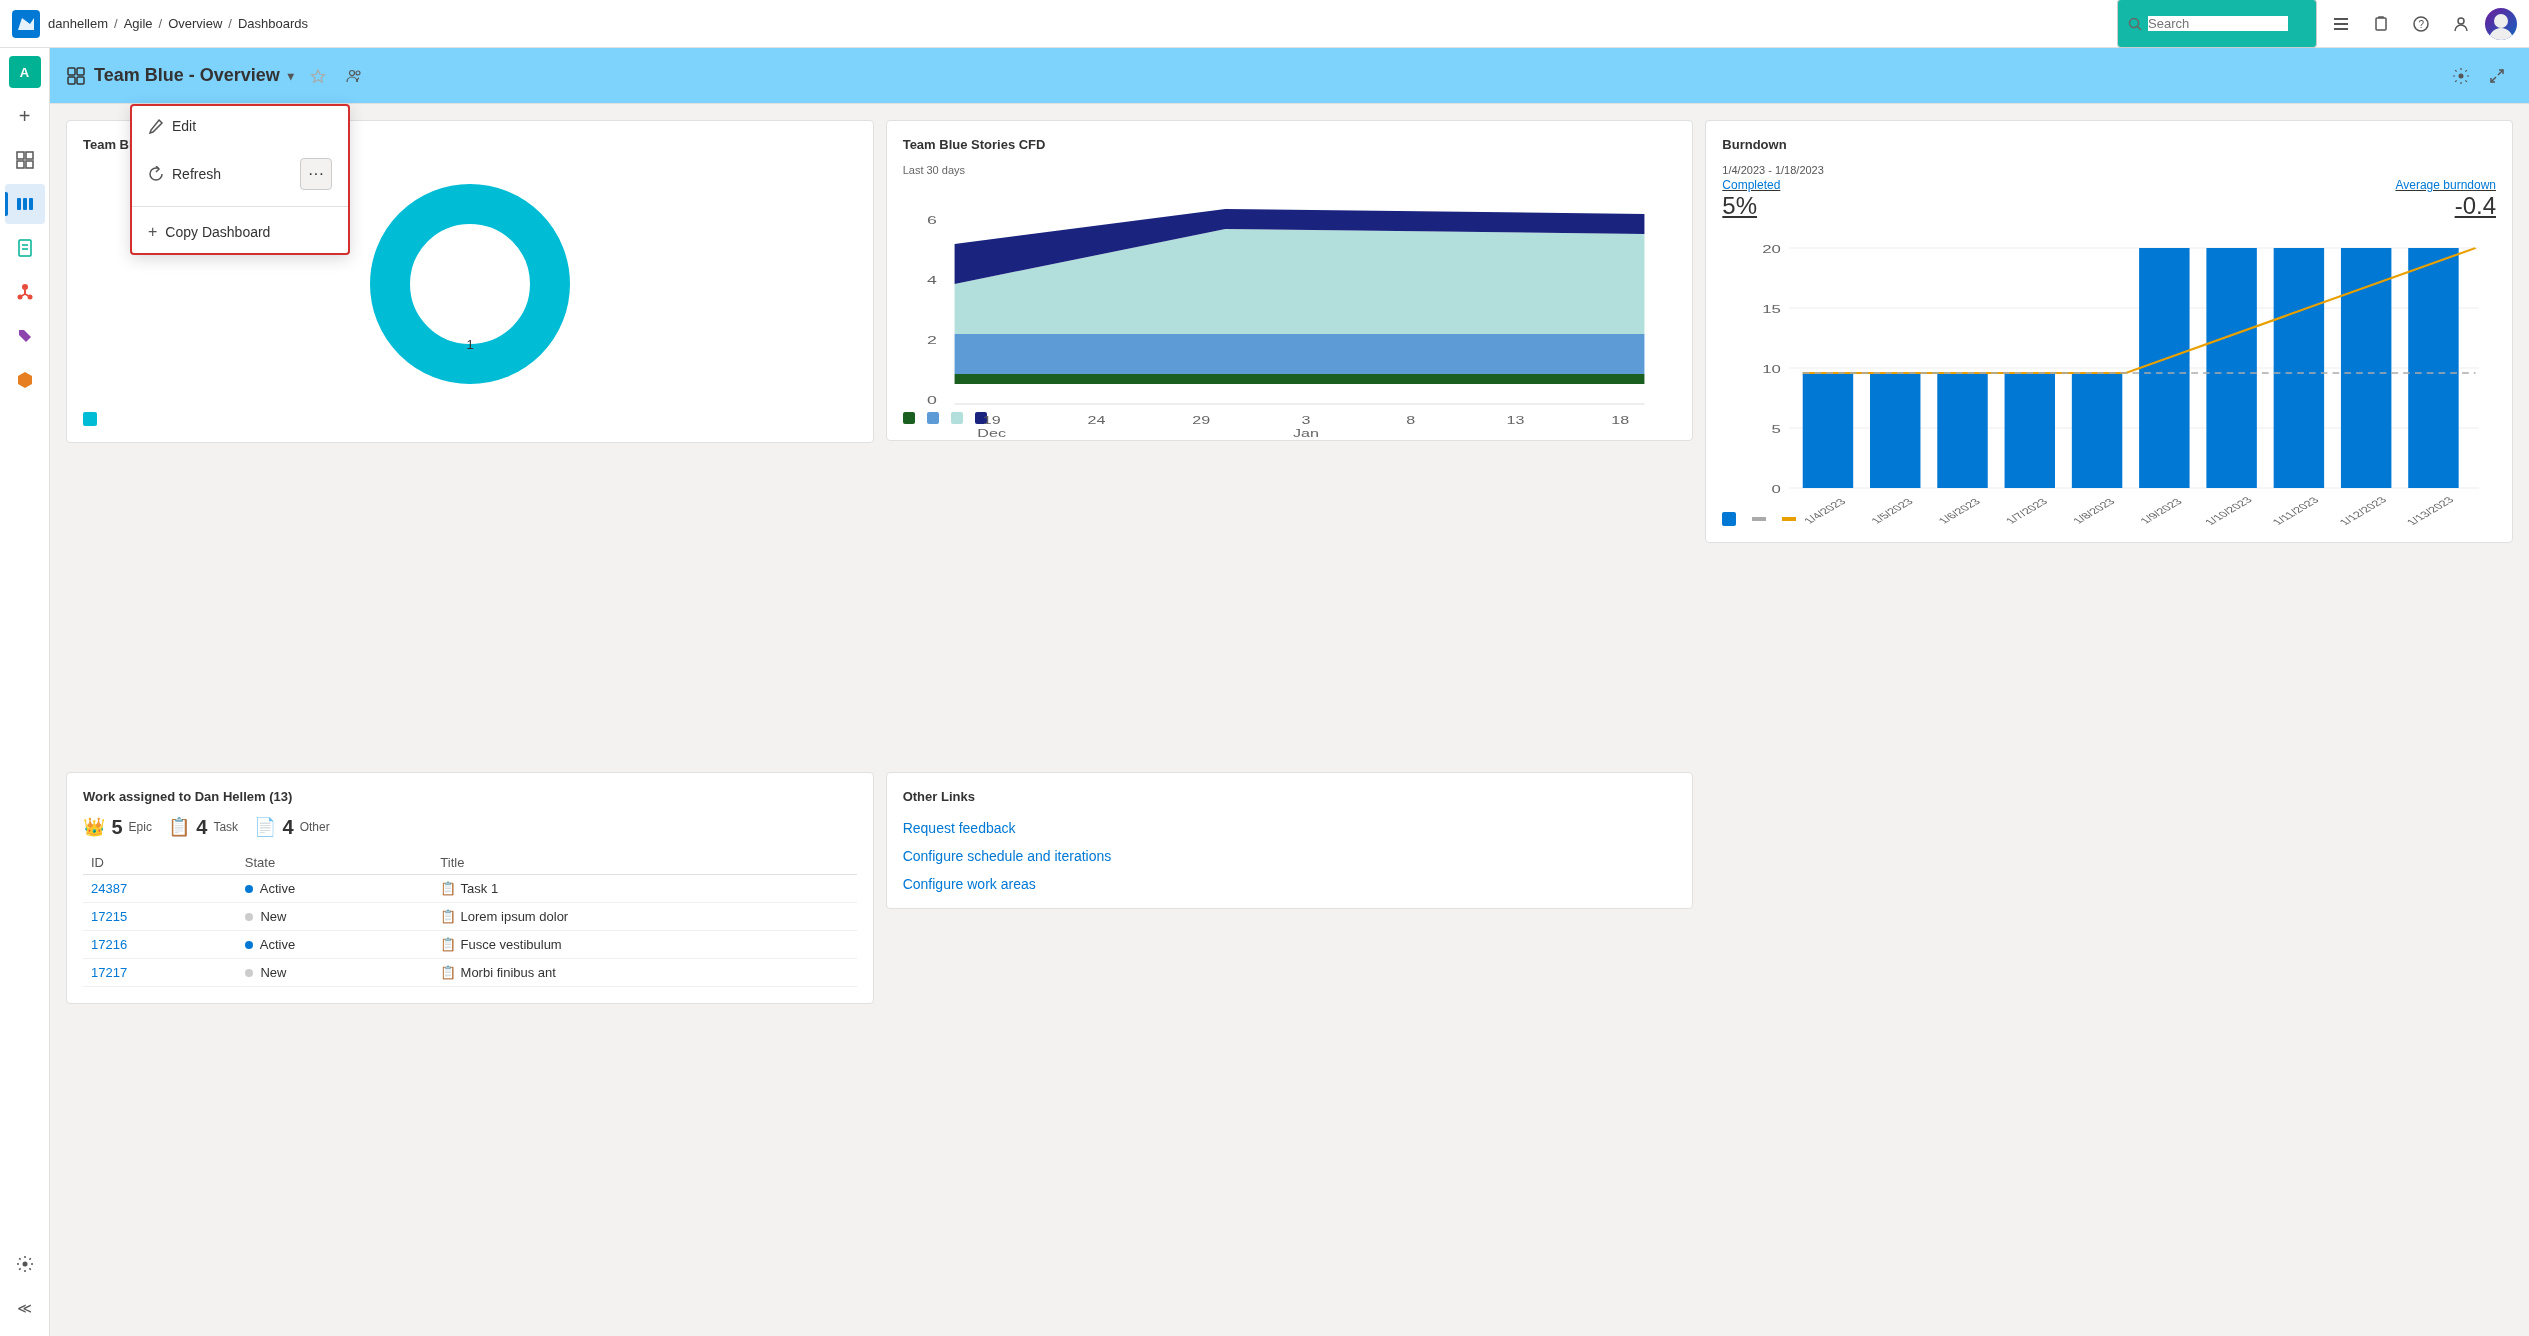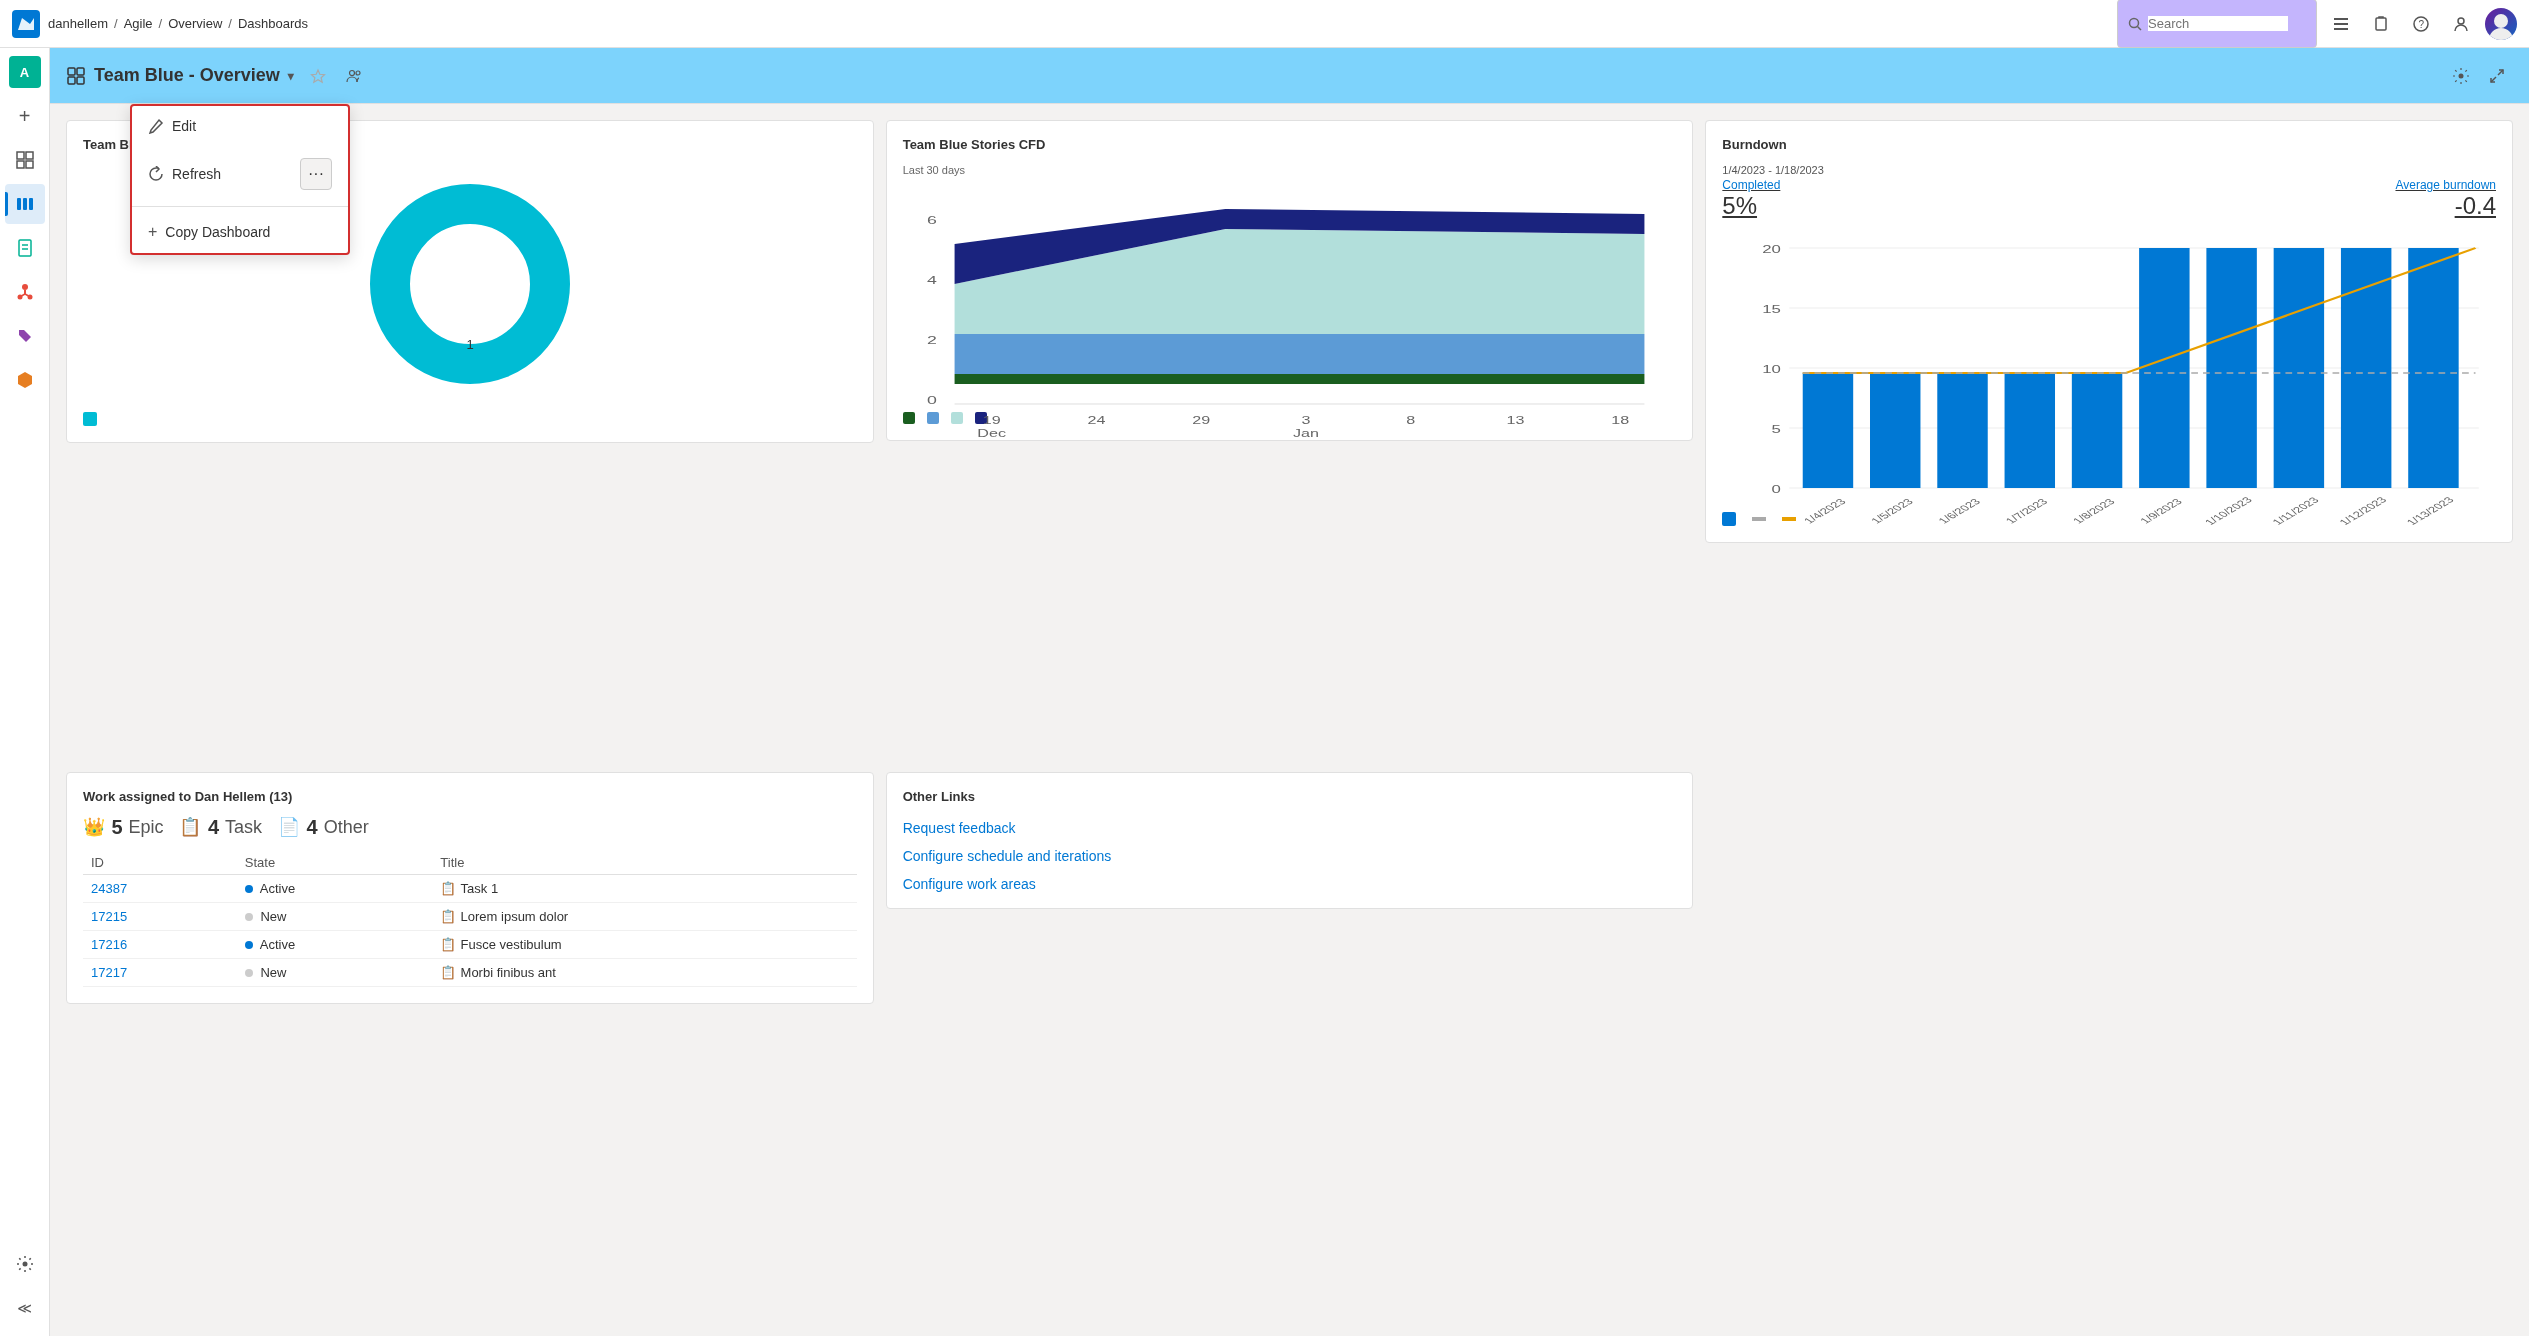--- a/index.html
+++ b/index.html
@@ -10,21 +10,21 @@
       display: flex; align-items: center; height: 48px;
       background: #fff; border-bottom: 1px solid #e0e0e0;
       padding: 0 12px; gap: 8px;
     }
     .topbar-logo { width: 28px; height: 28px; cursor: pointer; }
     .topbar-breadcrumb { display: flex; align-items: center; gap: 6px; color: #333; font-size: 13px; flex: 1; }
     .topbar-breadcrumb span { color: #666; }
     .topbar-breadcrumb a { color: #333; text-decoration: none; }
     .topbar-search {
       display: flex; align-items: center; border: 1px solid #ccc; border-radius: 4px;
-      padding: 16px 10px; gap: 6px; background: #c4b5fd; min-width: 200px;
+      padding: 16px 10px; gap: 6px; background: #14b8a6; min-width: 200px;
     }
     .topbar-search input { border: none; outline: none; font-size: 13px; width: 140px; }
     .topbar-icons { display: flex; align-items: center; gap: 8px; }
     .topbar-icon { width: 32px; height: 32px; display: flex; align-items: center; justify-content: center; border-radius: 4px; cursor: pointer; color: #555; }
     .avatar { width: 32px; height: 32px; border-radius: 50%; background: #0078d4; color: #fff; display: flex; align-items: center; justify-content: center; font-size: 13px; font-weight: 600; cursor: pointer; overflow: hidden; }
 
     
     .app-layout { display: flex; height: calc(100vh - 48px); }
 
     
@@ -117,21 +117,21 @@
     .burndown-stat-label { font-size: 12px; color: #0078d4; }
     .burndown-stat-label.right-align { text-align: right; }
     .burndown-stat-value { font-size: 24px; font-weight: 400; }
     .burndown-chart { height: 280px; position: relative; }
 
     
     .work-summary { display: flex; gap: 16px; margin-bottom: 12px; align-items: center; }
     .work-summary-item { display: flex; align-items: center; gap: 6px; font-size: 14px; }
     .work-icon { font-size: 18px; }
     .work-count { font-size: 20px; font-weight: 600; }
-    .work-label { font-size: 18px; color: #555; }
+    .work-label { font-size: 12px; color: #555; }
     .work-table { width: 100%; border-collapse: collapse; font-size: 13px; }
     .work-table th { text-align: left; padding: 4px 8px; color: #555; font-weight: 400; border-bottom: 1px solid #e0e0e0; }
     .work-table td { padding: 6px 8px; border-bottom: 1px solid #f0f0f0; }
     .state-dot { width: 8px; height: 8px; border-radius: 50%; display: inline-block; margin-right: 4px; }
     .state-active { background: #0078d4; }
     .state-new { background: #ccc; }
 
     
     .other-links { display: flex; flex-direction: column; gap: 12px; padding-top: 4px; }
     .other-link { color: #0078d4; text-decoration: none; font-size: 14px; cursor: pointer; }

